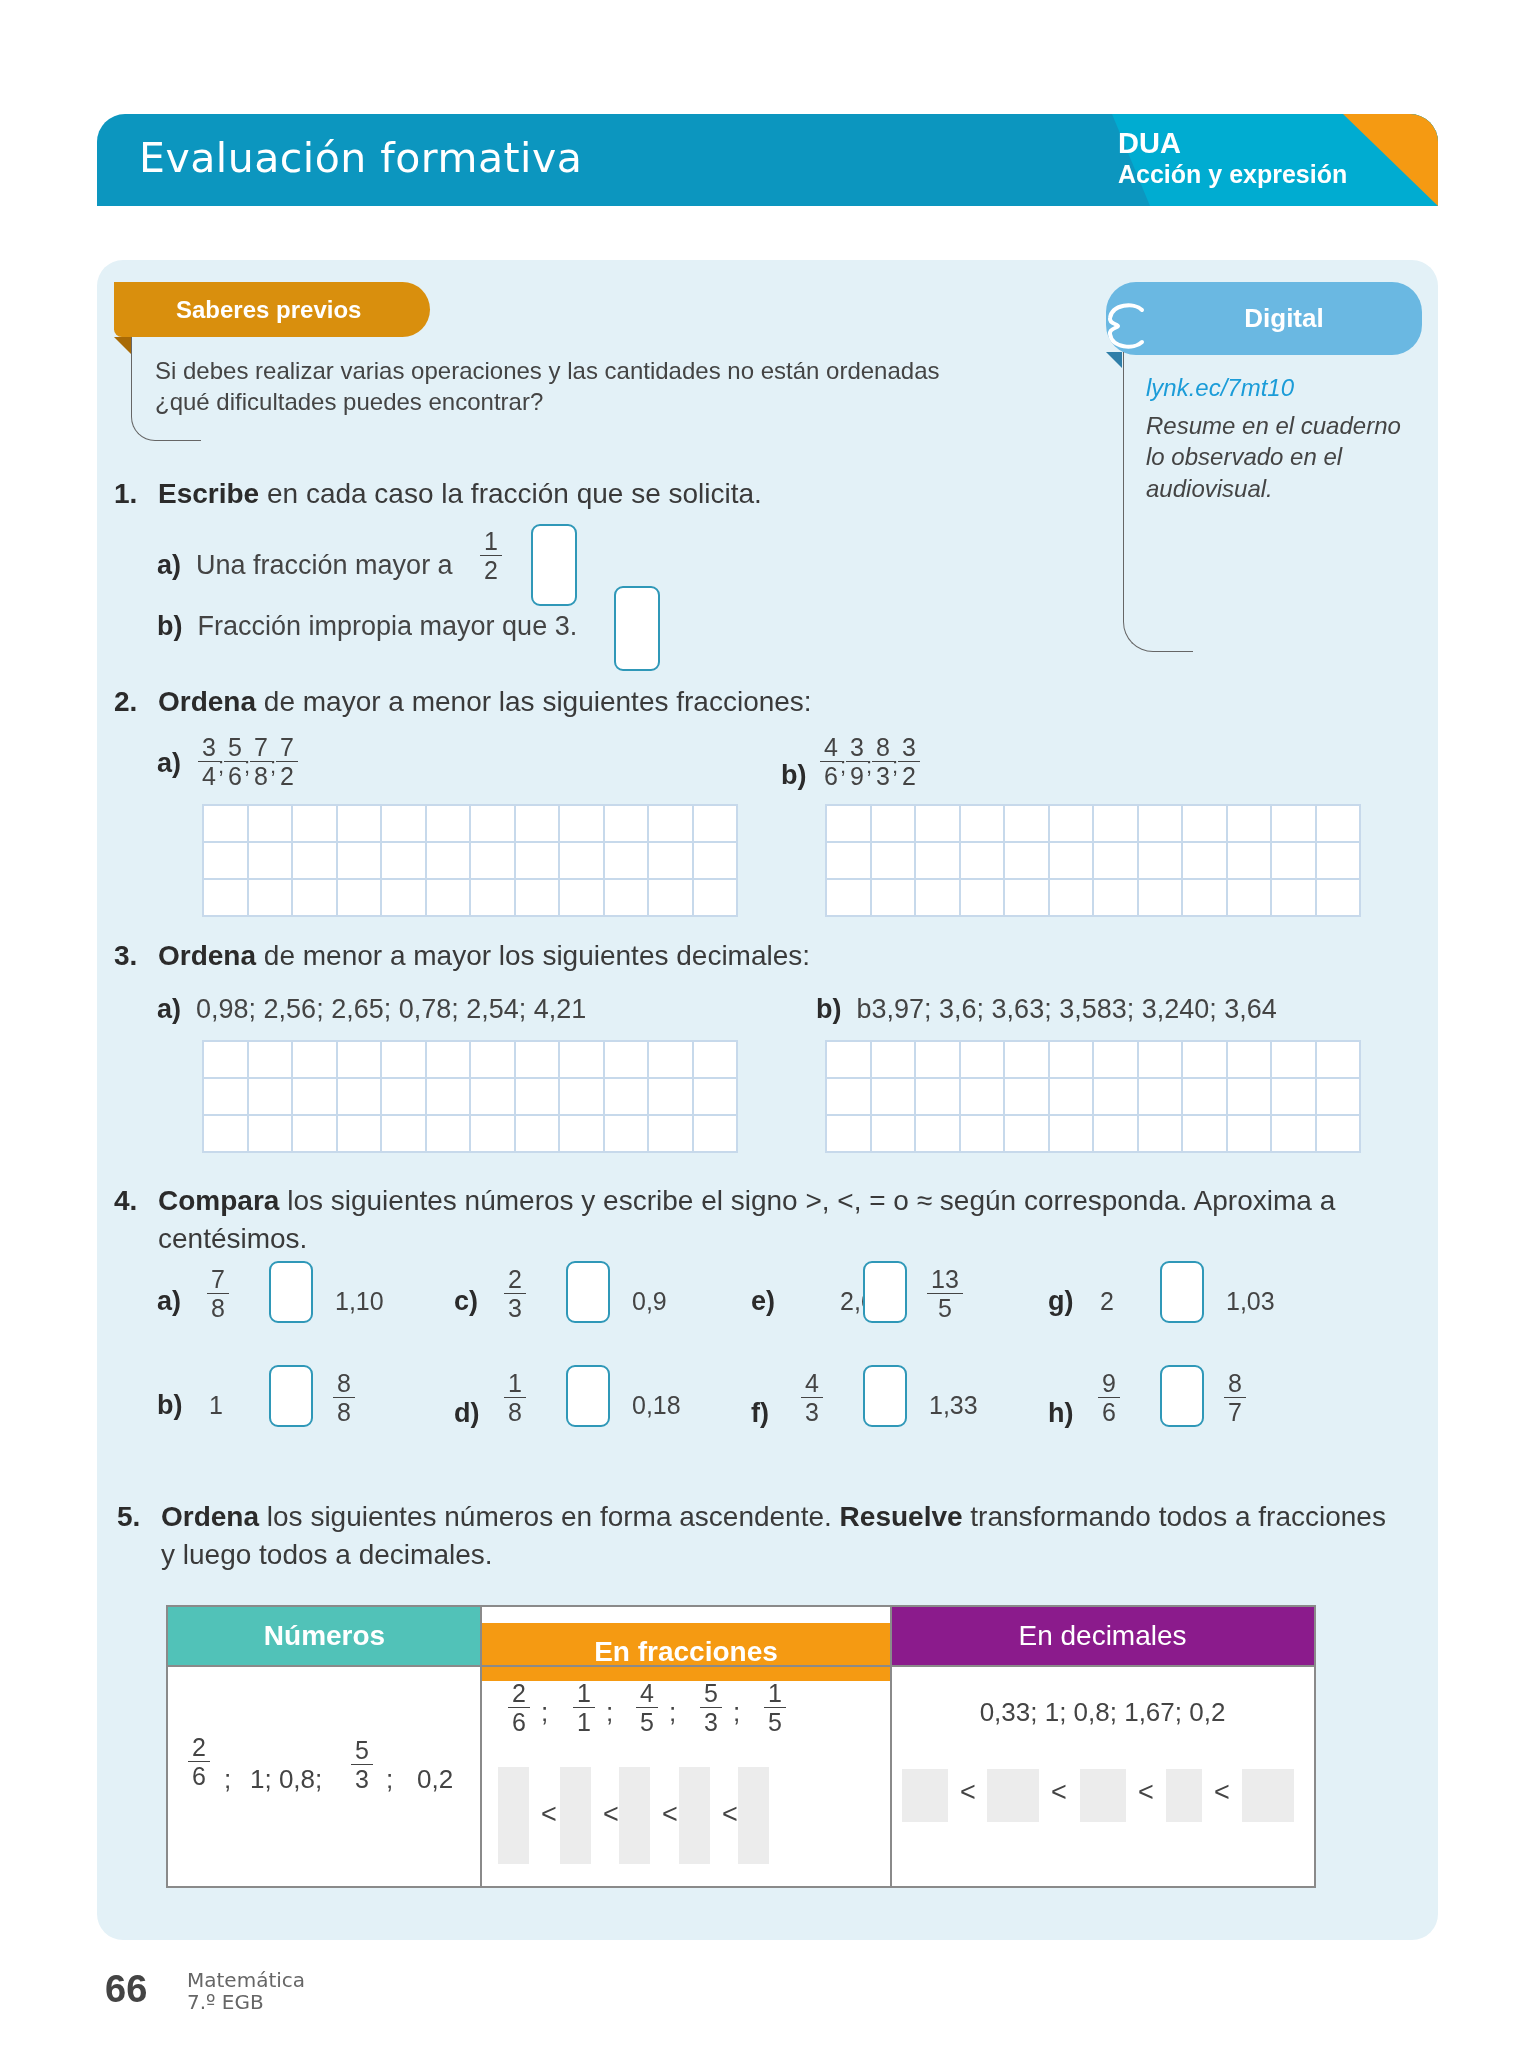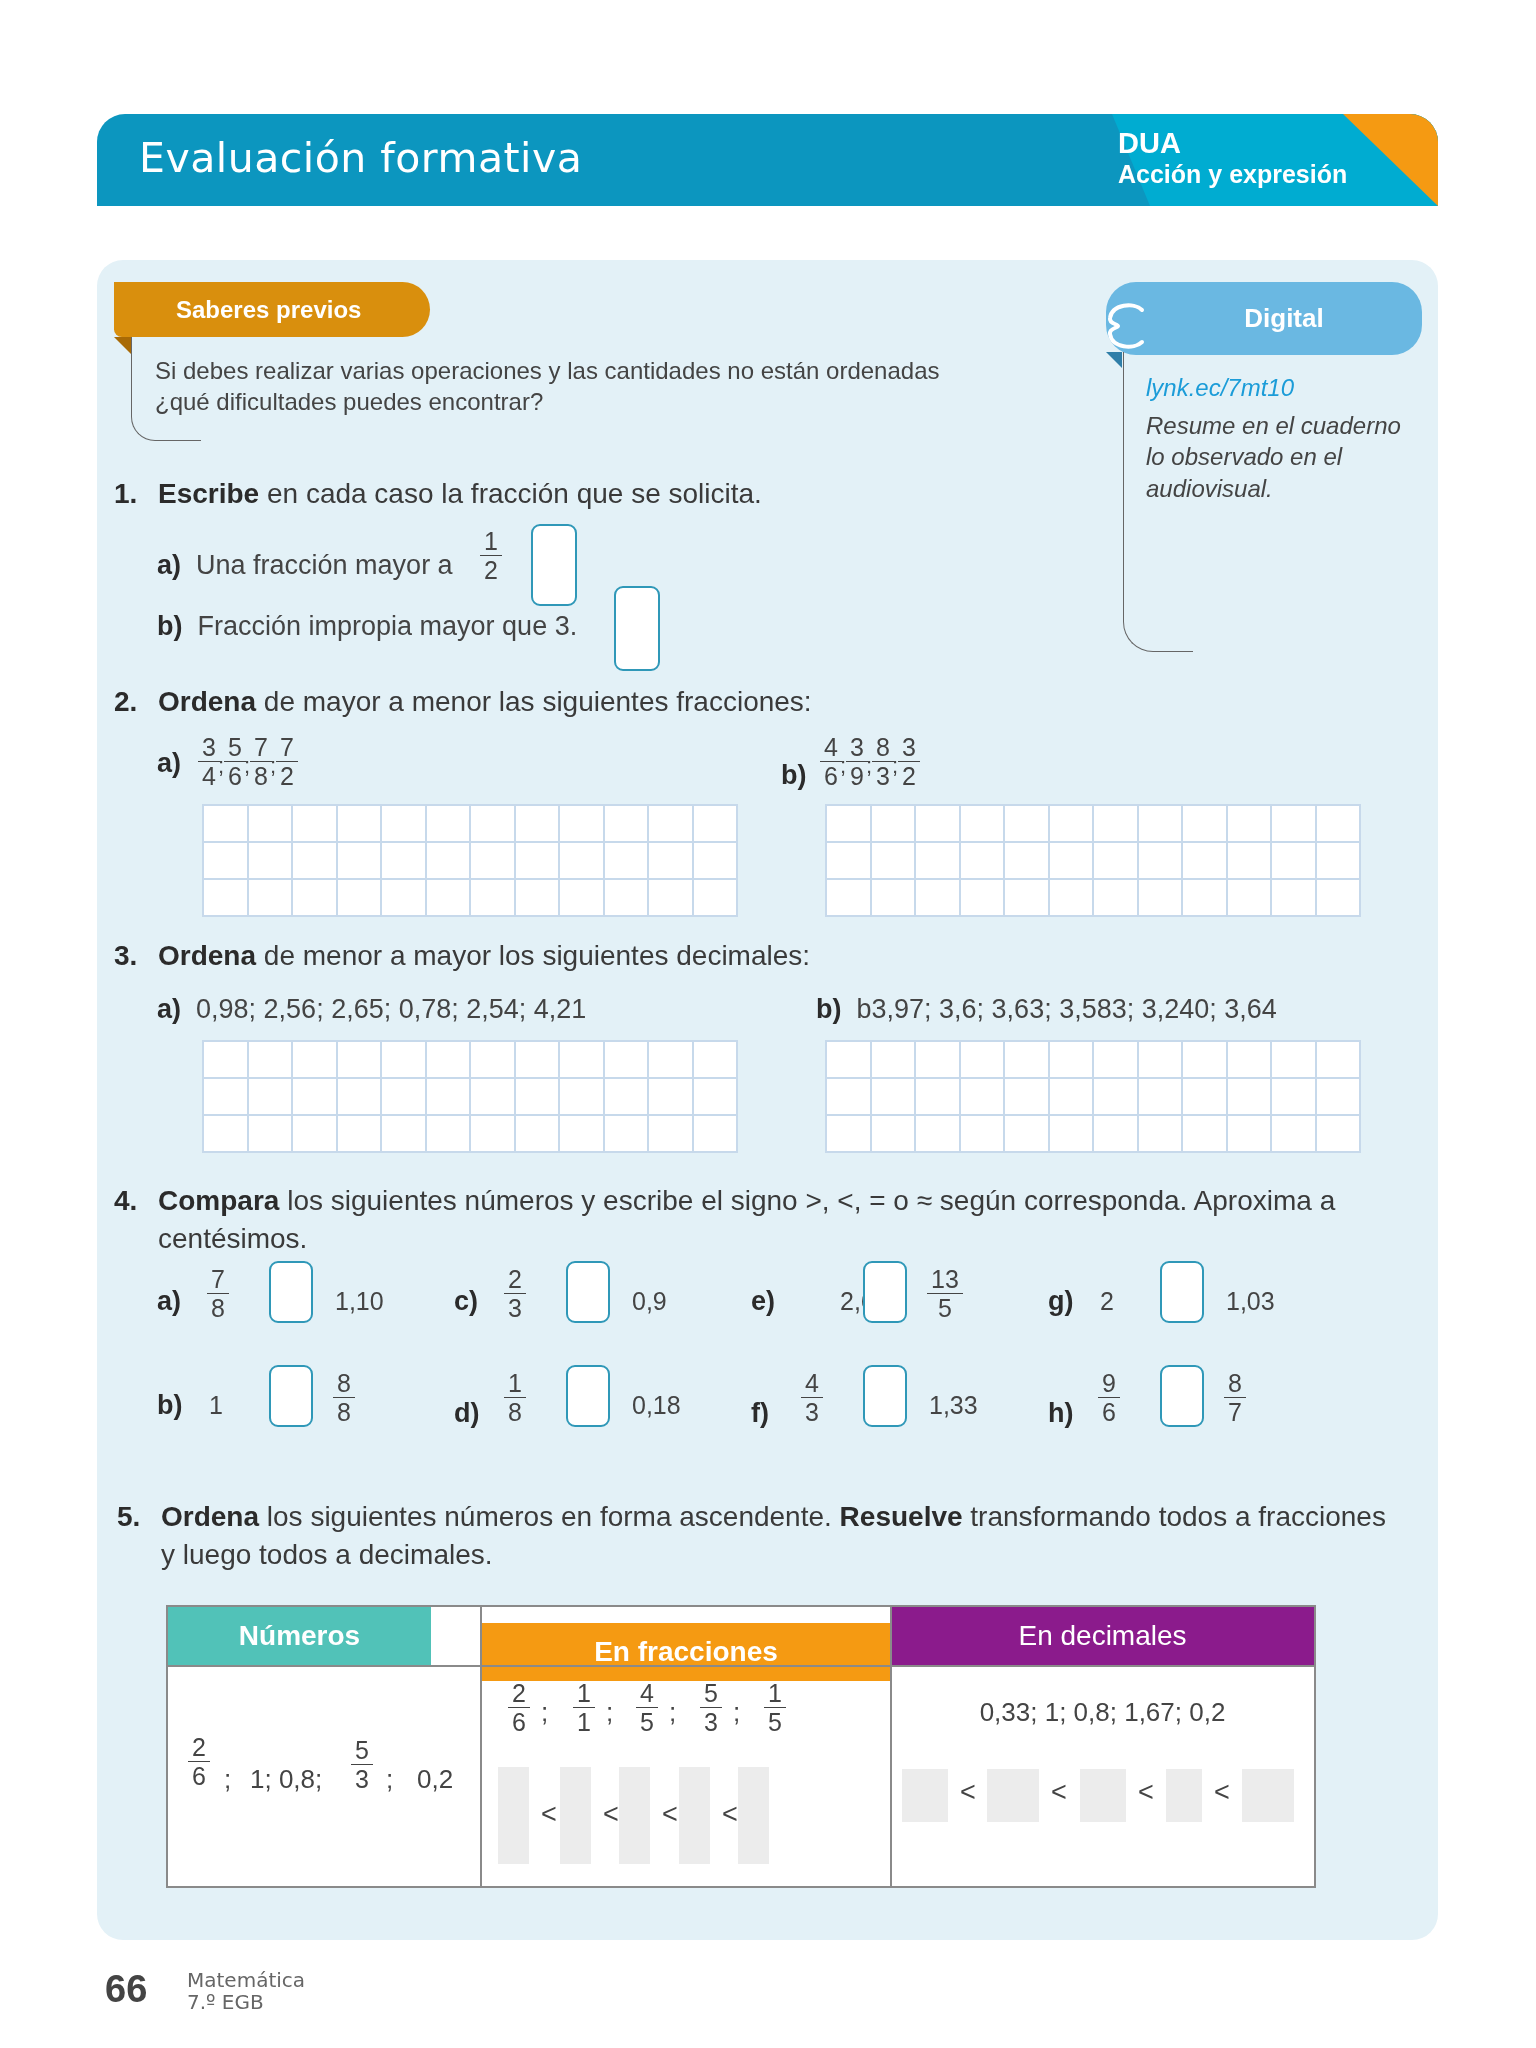--- a/index.html
+++ b/index.html
@@ -54,21 +54,21 @@
   
   .cmp { position: absolute; height: 90px; }
   .cmp .lbl { position: absolute; font-size: 27px; top: 28px; }
   .cmp .val { position: absolute; font-size: 25px; color: #444; top: 29px; }
   .cmp .fr { position: absolute; top: 7px; }
   .cmp .ans-box { top: 3px; width: 44px; height: 62px; }
 
   
   .tbl { position: absolute; left: 166px; top: 1605px; width: 1150px; height: 283px; border: 2px solid #8a8a8a; background: #fff; }
   .th { position: absolute; top: 0; height: 58px; color: #fff; font-size: 28px; font-weight: bold; text-align: center; line-height: 58px; }
-  .th.c1 { left: 0; width: 263px; background: #51c2b8; }
+  .th.c1 { left: 0; width: 313px; background: #51c2b8; }
   .th.c2 { left: 313px; width: 410px; background: #f59a12; margin-top: 16px; }
   .th.c3 { left: 723px; width: 423px; background: #8b1b8c; font-weight: normal; }
   .vline { position: absolute; top: 0; width: 1.5px; height: 279px; background: #8a8a8a; }
   .hline { position: absolute; left: 0; top: 58px; width: 1146px; height: 1.5px; background: #8a8a8a; }
   .gbox { position: absolute; background: #ececec; }
   .lt { position: absolute; font-size: 27px; color: #444; }
   .tnum { position: absolute; font-size: 26px; color: #444; }
 
   
   .pg { position: absolute; left: 105px; top: 1968px; font-size: 38px; font-weight: bold; color: #444; }

